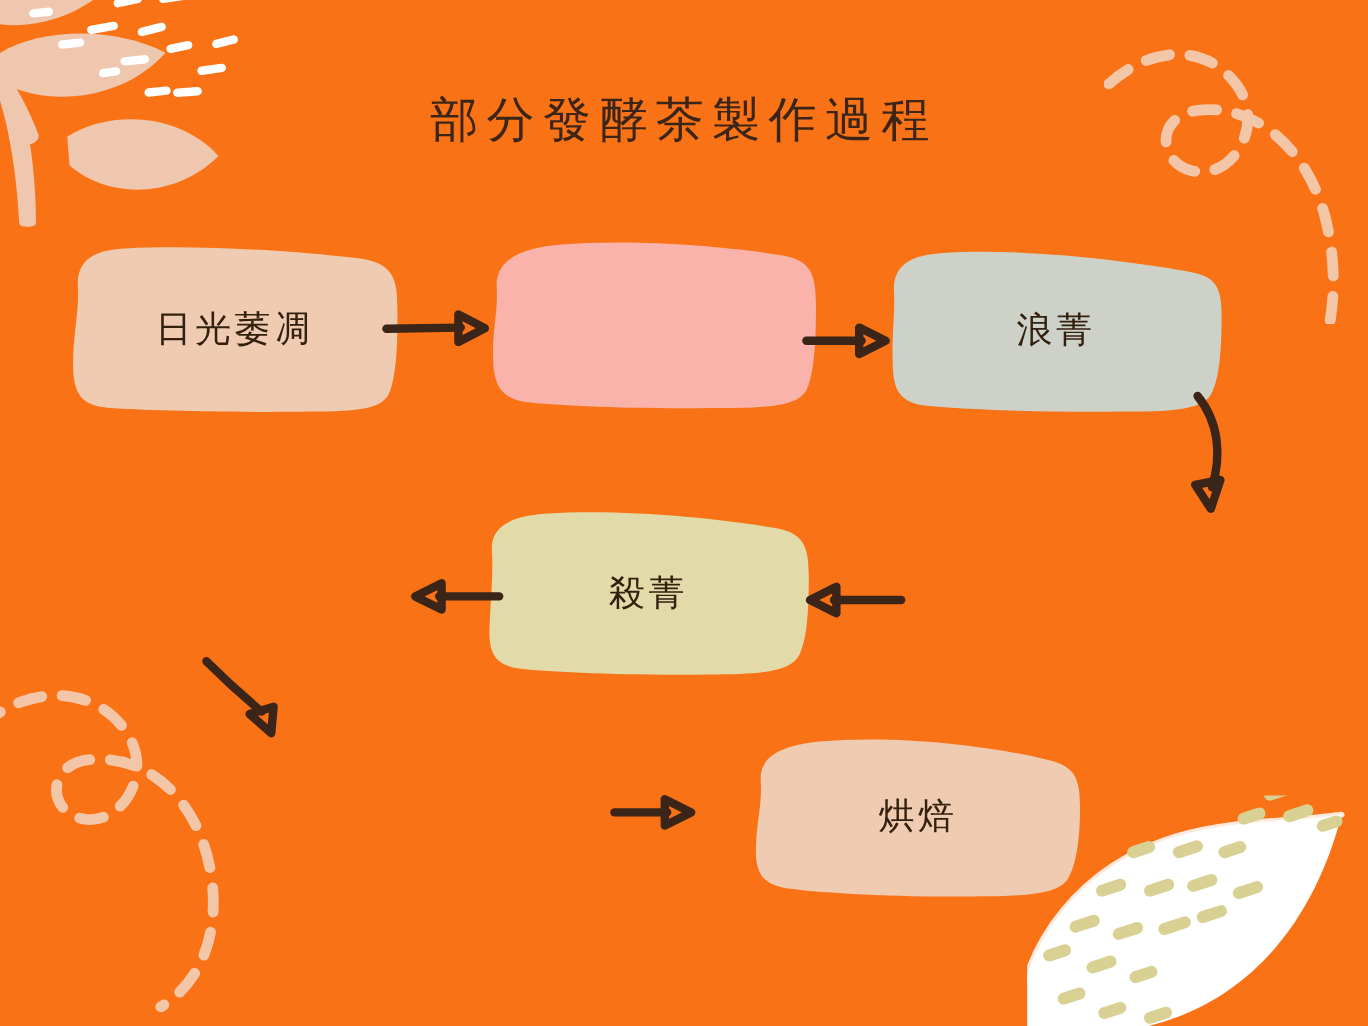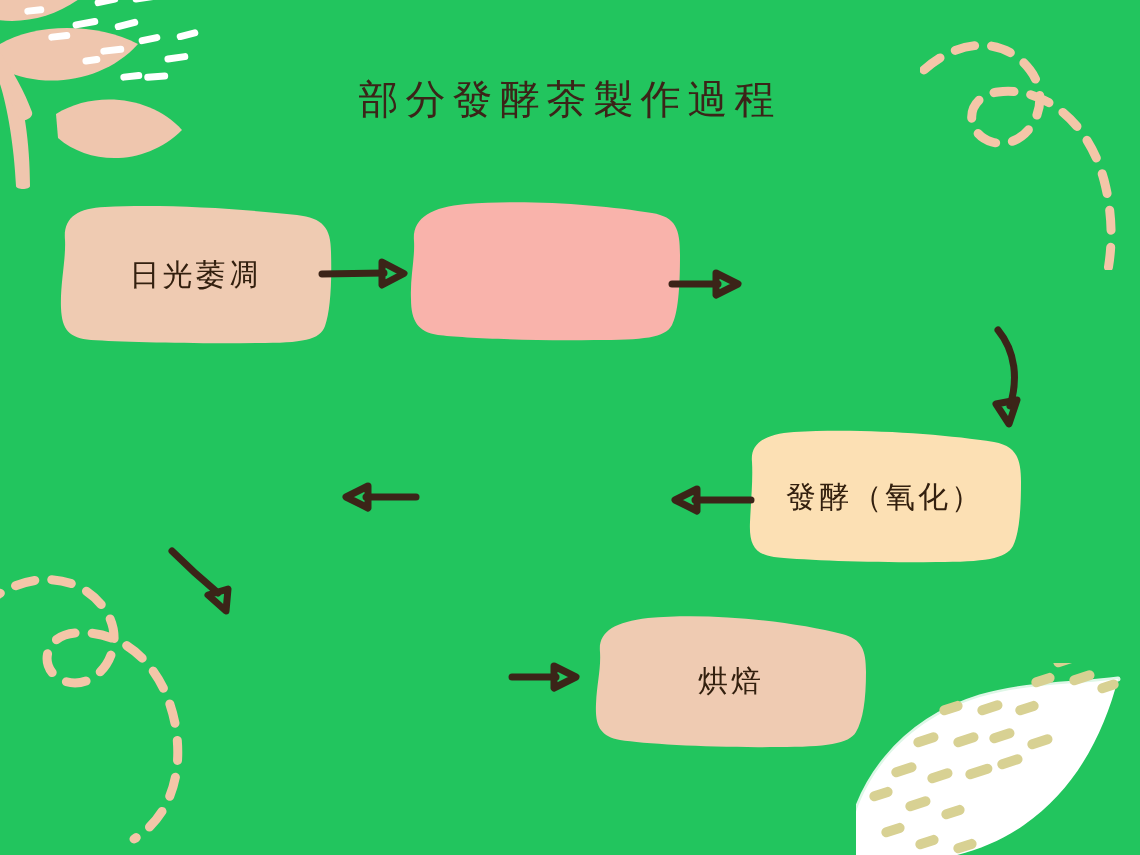--- a/index.html
+++ b/index.html
@@ -67,38 +67,38 @@
   
   #node-sun-withering   { left: 57px;  top: 204px; width: 277px; height: 141px; }
   #node-indoor-withering{ left: 408px; top: 199px; width: 275px; height: 143px; }
   #node-tossing         { left: 740px; top: 205px; width: 280px; height: 141px; }
   
   #node-shaping         { left: 83px;  top: 420px; width: 268px; height: 146px; }
   #node-fixation        { left: 404px; top: 424px; width: 273px; height: 141px; }
   #node-fermentation    { left: 746px; top: 428px; width: 278px; height: 137px; }
   
   #node-drying          { left: 249px; top: 606px; width: 279px; height: 143px; }
-  #node-roasting        { left: 592px; top: 612px; width: 278px; height: 137px; }
+  #node-roasting        { left: 626px; top: 612px; width: 278px; height: 137px; }
 
   .arrow {
     position: absolute;
     pointer-events: none;
   }
   #arrow-1 { left: 318px; top: 249px; }
   #arrow-2 { left: 668px; top: 262px; }
   #arrow-3 { left: 960px; top: 322px; }
   #arrow-4 { left: 663px; top: 478px; }
   #arrow-5 { left: 336px; top: 475px; }
   #arrow-6 { left: 164px; top: 545px; }
   #arrow-7 { left: 508px; top: 655px; }
 </style>
 </head>
 <body>
 
-<div id="canvas" style="background: #22c55e;">
+<div id="canvas" style="background: #f97316;">
 
   <svg class="deco" id="deco-leaf-branch" width="260" height="230" viewBox="0 0 260 230" aria-hidden="true">
     <g fill="#EFC6AE">
       <path d="M-20 12 C10 -16 70 -22 112 4 C80 40 28 52 -10 36 Z"></path>
       <path d="M8 70 C44 44 110 44 152 66 C118 104 58 112 18 92 Z"></path>
       <path d="M70 136 C108 112 166 118 196 152 C160 188 104 188 72 160 Z"></path>
       <path d="M26 96 C38 120 44 166 44 208 C44 212 30 212 30 208 C28 164 20 122 12 100 Z"></path>
       <path d="M-24 32 C4 56 32 96 46 134 C48 140 36 146 33 140 C16 104 -10 66 -34 46 Z"></path>
     </g>
     <g fill="#FFFFFF">
@@ -173,31 +173,39 @@
   </div>
 
   <div class="node" id="node-indoor-withering" style="color: rgb(51, 32, 15);">
     <svg class="blob" viewBox="0 0 275 143" preserveAspectRatio="none">
       <path d="M6 42 C4 20 22 8 58 5 C120 0 196 6 244 14 C268 18 272 30 272 56
                C272 90 270 114 264 126 C257 139 236 141 186 141
                C122 142 54 139 30 136 C10 133 3 122 3 100 C2 78 7 60 6 42 Z" fill="#F9B3AB"></path>
     </svg>
   </div>
 
-
-
-
-  <div class="node" id="node-fermentation" style="color: rgb(51, 32, 15);">
-    <svg class="blob" viewBox="0 0 278 137" preserveAspectRatio="none">
-      <path d="M6 34 C4 16 18 6 48 4 C114 0 198 6 248 14 C270 18 275 30 275 54
-               C275 84 273 106 267 118 C260 131 238 134 190 134
-               C126 135 54 132 28 129 C8 126 3 116 4 94 C5 72 7 52 6 34 Z" fill="#FCE0B4"></path>
-    </svg>
-    <span class="node-label">發酵（氧化）</span>
-  </div>
+  <div class="node" id="node-tossing" style="color: rgb(51, 32, 15);">
+    <svg class="blob" viewBox="0 0 280 141" preserveAspectRatio="none">
+      <path d="M5 38 C4 18 16 8 44 6 C108 1 200 12 254 22 C274 26 278 36 278 58
+               C278 88 276 110 270 122 C264 135 244 138 196 138
+               C130 139 58 136 30 133 C10 130 4 120 4 98 C3 74 6 56 5 38 Z" fill="#CED1C7"></path>
+    </svg>
+    <span class="node-label">浪菁</span>
+  </div>
+
+
+  <div class="node" id="node-fixation" style="color: rgb(51, 32, 15);">
+    <svg class="blob" viewBox="0 0 273 141" preserveAspectRatio="none">
+      <path d="M6 36 C4 16 20 6 52 4 C116 0 194 8 242 16 C266 20 270 32 270 56
+               C270 88 268 110 262 122 C255 135 234 138 186 138
+               C122 139 52 136 28 133 C8 130 3 120 4 98 C5 74 7 54 6 36 Z" fill="#E3DAA9"></path>
+    </svg>
+    <span class="node-label">殺菁</span>
+  </div>
+
 
 
   <div class="node" id="node-roasting" style="color: rgb(51, 32, 15);">
     <svg class="blob" viewBox="0 0 278 137" preserveAspectRatio="none">
       <path d="M8 40 C6 20 22 10 56 6 C122 0 204 10 250 22 C270 27 274 38 274 60
                C274 88 271 108 264 120 C257 132 234 135 186 135
                C124 136 54 132 28 128 C8 124 3 114 4 92 C5 70 9 58 8 40 Z" fill="#EFCBB2"></path>
     </svg>
     <span class="node-label">烘焙</span>
   </div>

